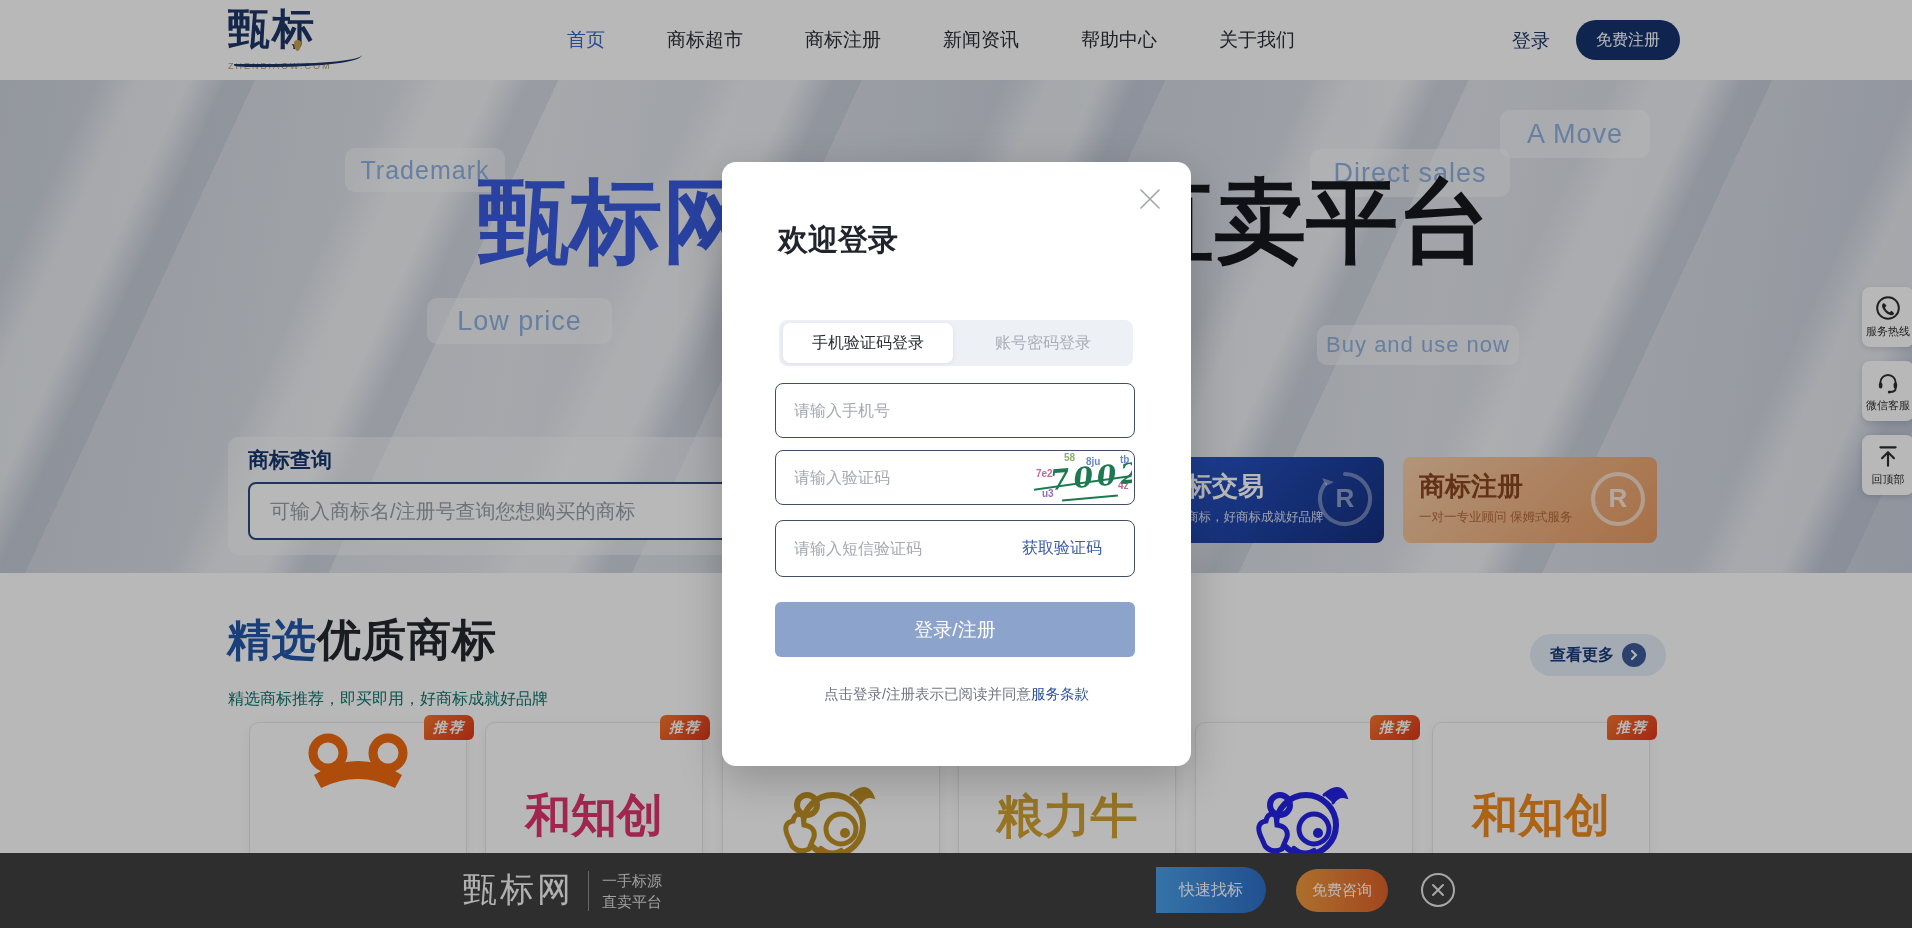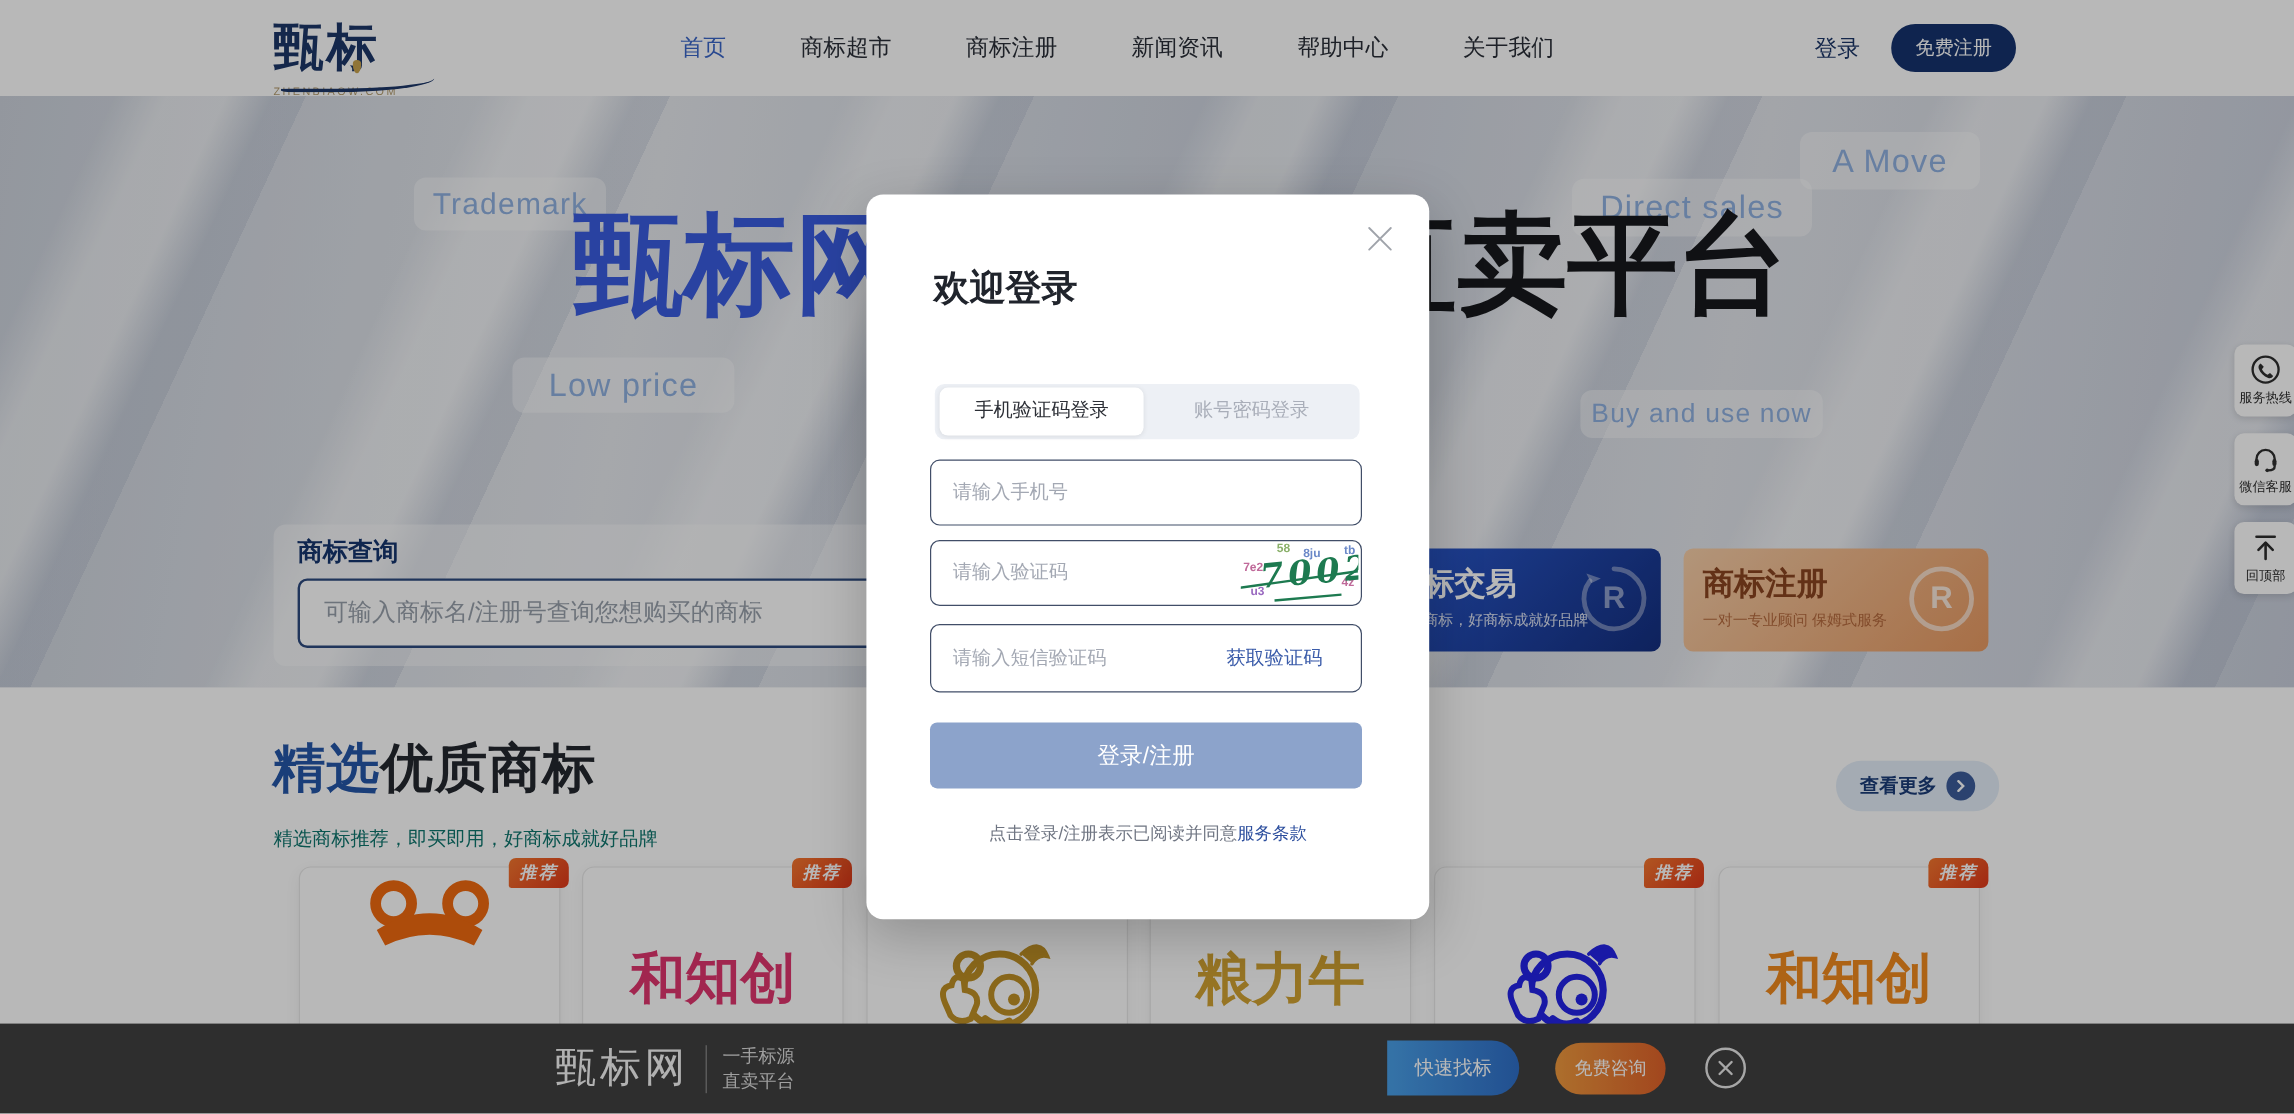--- a/index.html
+++ b/index.html
@@ -1,20 +1,20 @@
 <!DOCTYPE html>
 <html><head>
 <meta charset="utf-8">
 <style>
   html,body{margin:0;padding:0;background:#777;}
   .stage{position:relative;width:1912px;height:928px;overflow:hidden;background:#fff;
          font-family:"Liberation Sans",sans-serif;}
   
   .hdr{position:absolute;left:0;top:0;width:1912px;height:80px;background:#fff;z-index:5;}
-  .logo{position:absolute;left:228px;top:16px;cursor:pointer;}
+  .logo{position:absolute;left:228px;top:6px;cursor:pointer;}
   .logo-zh{font-family:"DejaVu Serif",serif;font-size:42px;font-weight:900;color:#1c3668;letter-spacing:2px;line-height:1.1;}
   .logo-drop{position:absolute;left:66px;top:34px;width:7px;height:11px;background:#c8a34e;border-radius:50% 50% 50% 50%/30% 30% 70% 70%;}
   .logo-swoosh{position:absolute;left:6px;top:44px;width:128px;height:14px;border-bottom:3px solid #1c3668;border-radius:0 0 70% 10%;}
   .logo-cap{display:block;margin-top:9px;font-size:9px;letter-spacing:2px;color:#b39b6d;}
   .nav{position:absolute;left:567px;top:0;height:80px;display:flex;align-items:center;gap:62px;}
   .nav-item{font-size:19px;color:#2a2f38;cursor:pointer;white-space:nowrap;}
   .nav-item.active{color:#3a66c8;}
   .login-link{position:absolute;left:1512px;top:28px;font-size:19px;color:#1c3668;cursor:pointer;}
   .register-btn{position:absolute;left:1576px;top:20px;width:104px;height:40px;border:none;border-radius:20px;
     background:#16336e;color:#fff;font-size:16px;cursor:pointer;font-family:inherit;}

